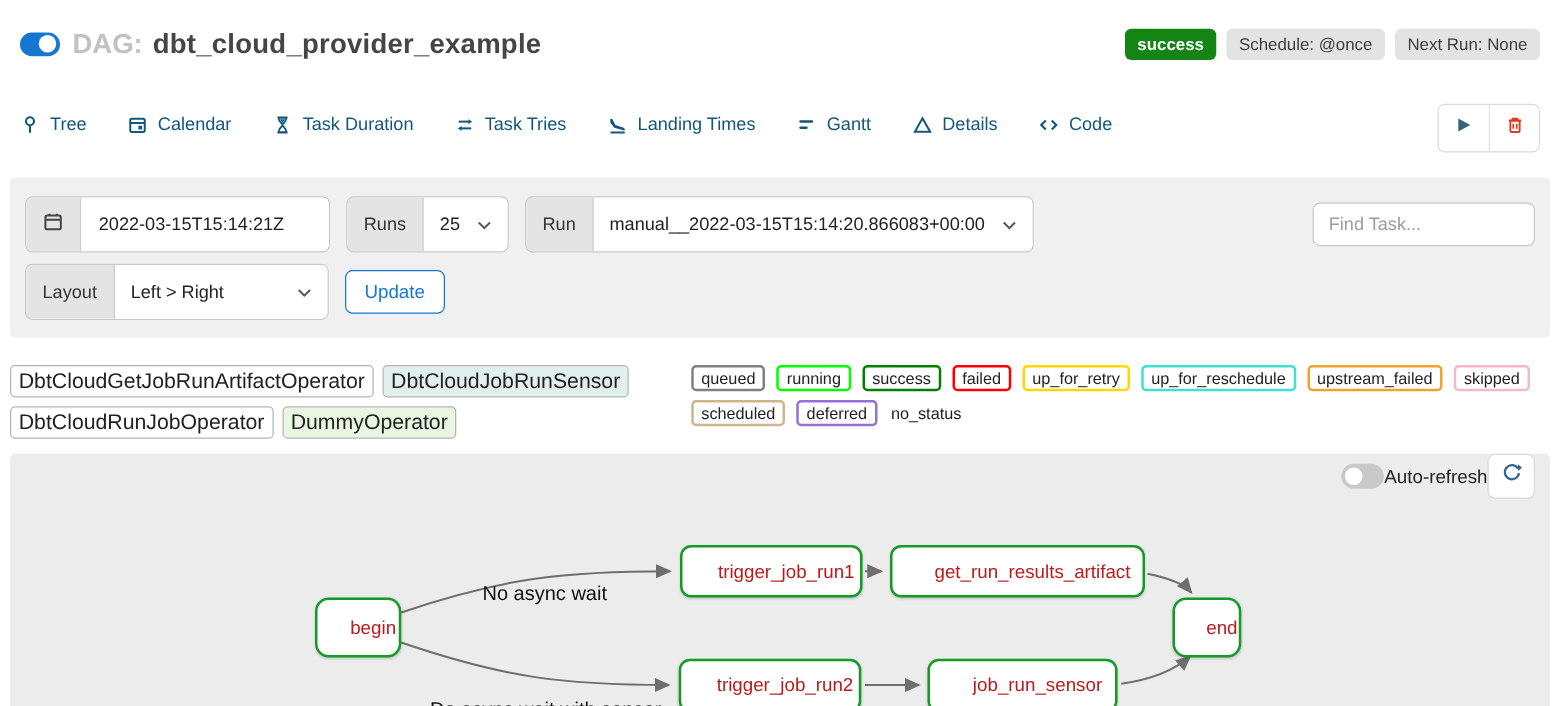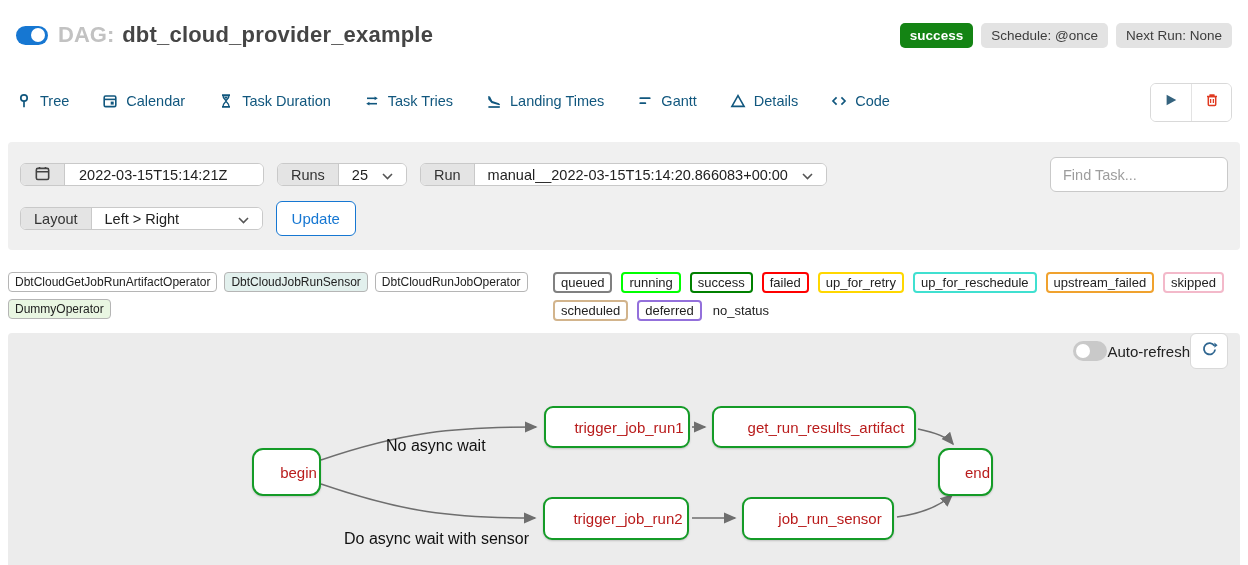--- a/index.html
+++ b/index.html
@@ -22,34 +22,34 @@
   .tab svg { flex:none; }
   .tab.active { background:#3c6d90; color:#fff; border-radius:6px; padding:10px 15px; }
   .btn-group { margin-left:auto; display:flex; border:1px solid #d9d9d9; border-radius:6px; overflow:hidden; background:#fff; }
   .icon-btn { width:40px; height:37px; display:flex; align-items:center; justify-content:center; background:#fff; cursor:pointer; }
   .icon-btn + .icon-btn { border-left:1px solid #e3e3e3; }
 
   
   .filter-panel { margin:20px 8px 0 8px; background:#f0f0f0; border-radius:4px; padding:15px 12px 14px 12px; }
   .filter-row { display:flex; align-items:center; }
   .filter-row + .filter-row { margin-top:9px; }
-  .igroup { display:inline-flex; align-items:stretch; border:1px solid #c9c9c9; border-radius:6px; background:#fff; overflow:hidden; height:23px; }
+  .igroup { display:inline-flex; align-items:stretch; border:1px solid #c9c9c9; border-radius:6px; background:#fff; overflow:hidden; height:45px; }
   .igroup + .igroup { margin-left:13px; }
   .iaddon { background:#e4e4e4; border-right:1px solid #c9c9c9; display:flex; align-items:center; padding:0 13px; font-size:14.5px; color:#333; }
   .ival { display:flex; align-items:center; padding:0 13px; font-size:14.5px; color:#222; background:#fff; gap:14px; cursor:pointer; white-space:nowrap; }
   .date-input { border:none; outline:none; font-size:14.5px; padding:0 14px; width:198px; font-family:inherit; color:#222; background:#fff; }
   .find-input { margin-left:auto; height:35px; width:178px; border:1px solid #c9c9c9; border-radius:6px; padding:0 12px; font-size:14.5px; font-family:inherit; outline:none; color:#222; }
   .find-input::placeholder { color:#9d9d9d; }
   .update-btn { margin-left:13px; height:35px; padding:0 15px; background:#fff; border:1.5px solid #1677d2; color:#1677d2; border-radius:6px; font-size:15px; font-family:inherit; cursor:pointer; }
 
   
   .legend { display:flex; margin:22px 8px 0 8px; align-items:flex-start; }
   .ops { display:flex; flex-wrap:wrap; gap:7px; width:545px; flex:none; }
   .stats { display:flex; flex-wrap:wrap; gap:7px 9px; flex:1; align-items:center; }
-  .op-badge { font-size:12px; color:#222; border:1px solid #b5b5b5; border-radius:4px; padding:2px 6px; background:#fff; }
+  .op-badge { font-size:17px; color:#222; border:1px solid #b5b5b5; border-radius:4px; padding:2px 6px; background:#fff; }
   .st-badge { font-size:13px; color:#222; border:2px solid #808080; border-radius:4px; padding:1px 6px; background:#fff; }
   .fill-dummy { background:#e9f6e2; }
   .fill-sensor { background:#e2f0ed; }
   .st-queued{border-color:#808080}.st-running{border-color:#00ff00}.st-success{border-color:#008000}
   .st-failed{border-color:#ff0000}.st-retry{border-color:#ffd700}.st-resched{border-color:#40e0d0}
   .st-upfailed{border-color:#f0a22e}.st-skipped{border-color:#f3b9ca}.st-sched{border-color:#d2b48c}
   .st-deferred{border-color:#9370db}
   .st-none { border:none; padding:3px 2px; }
 
   

